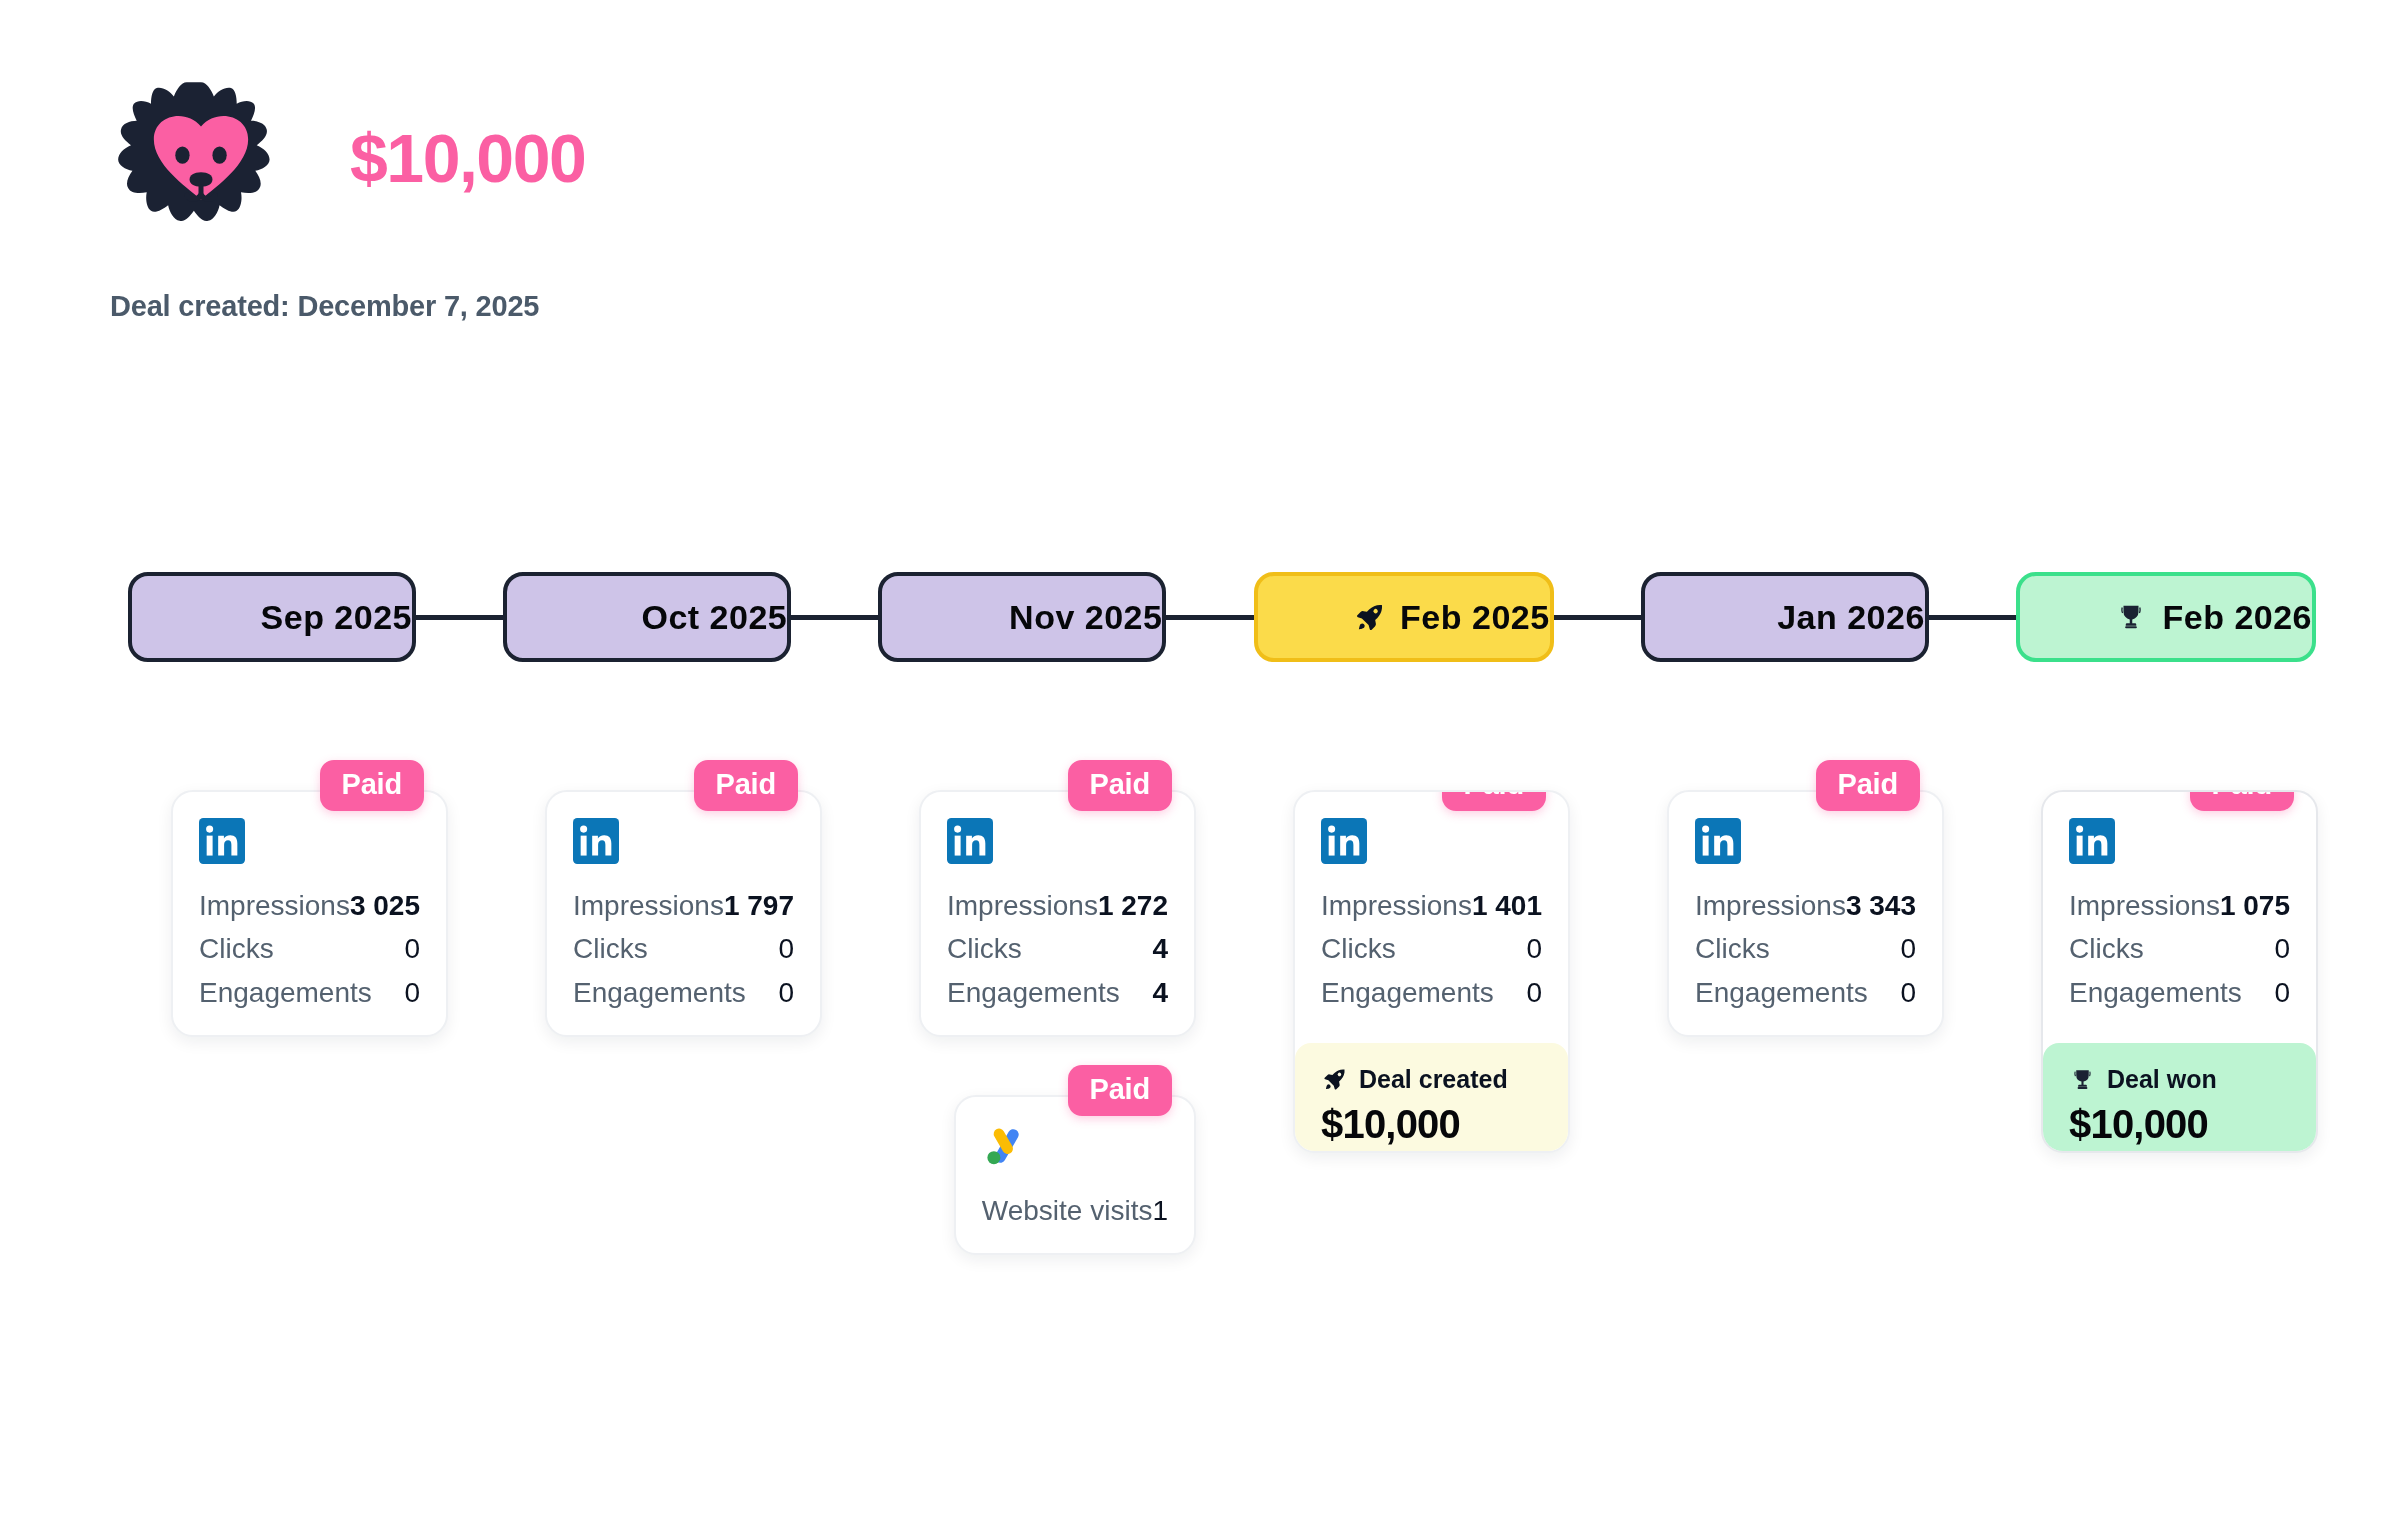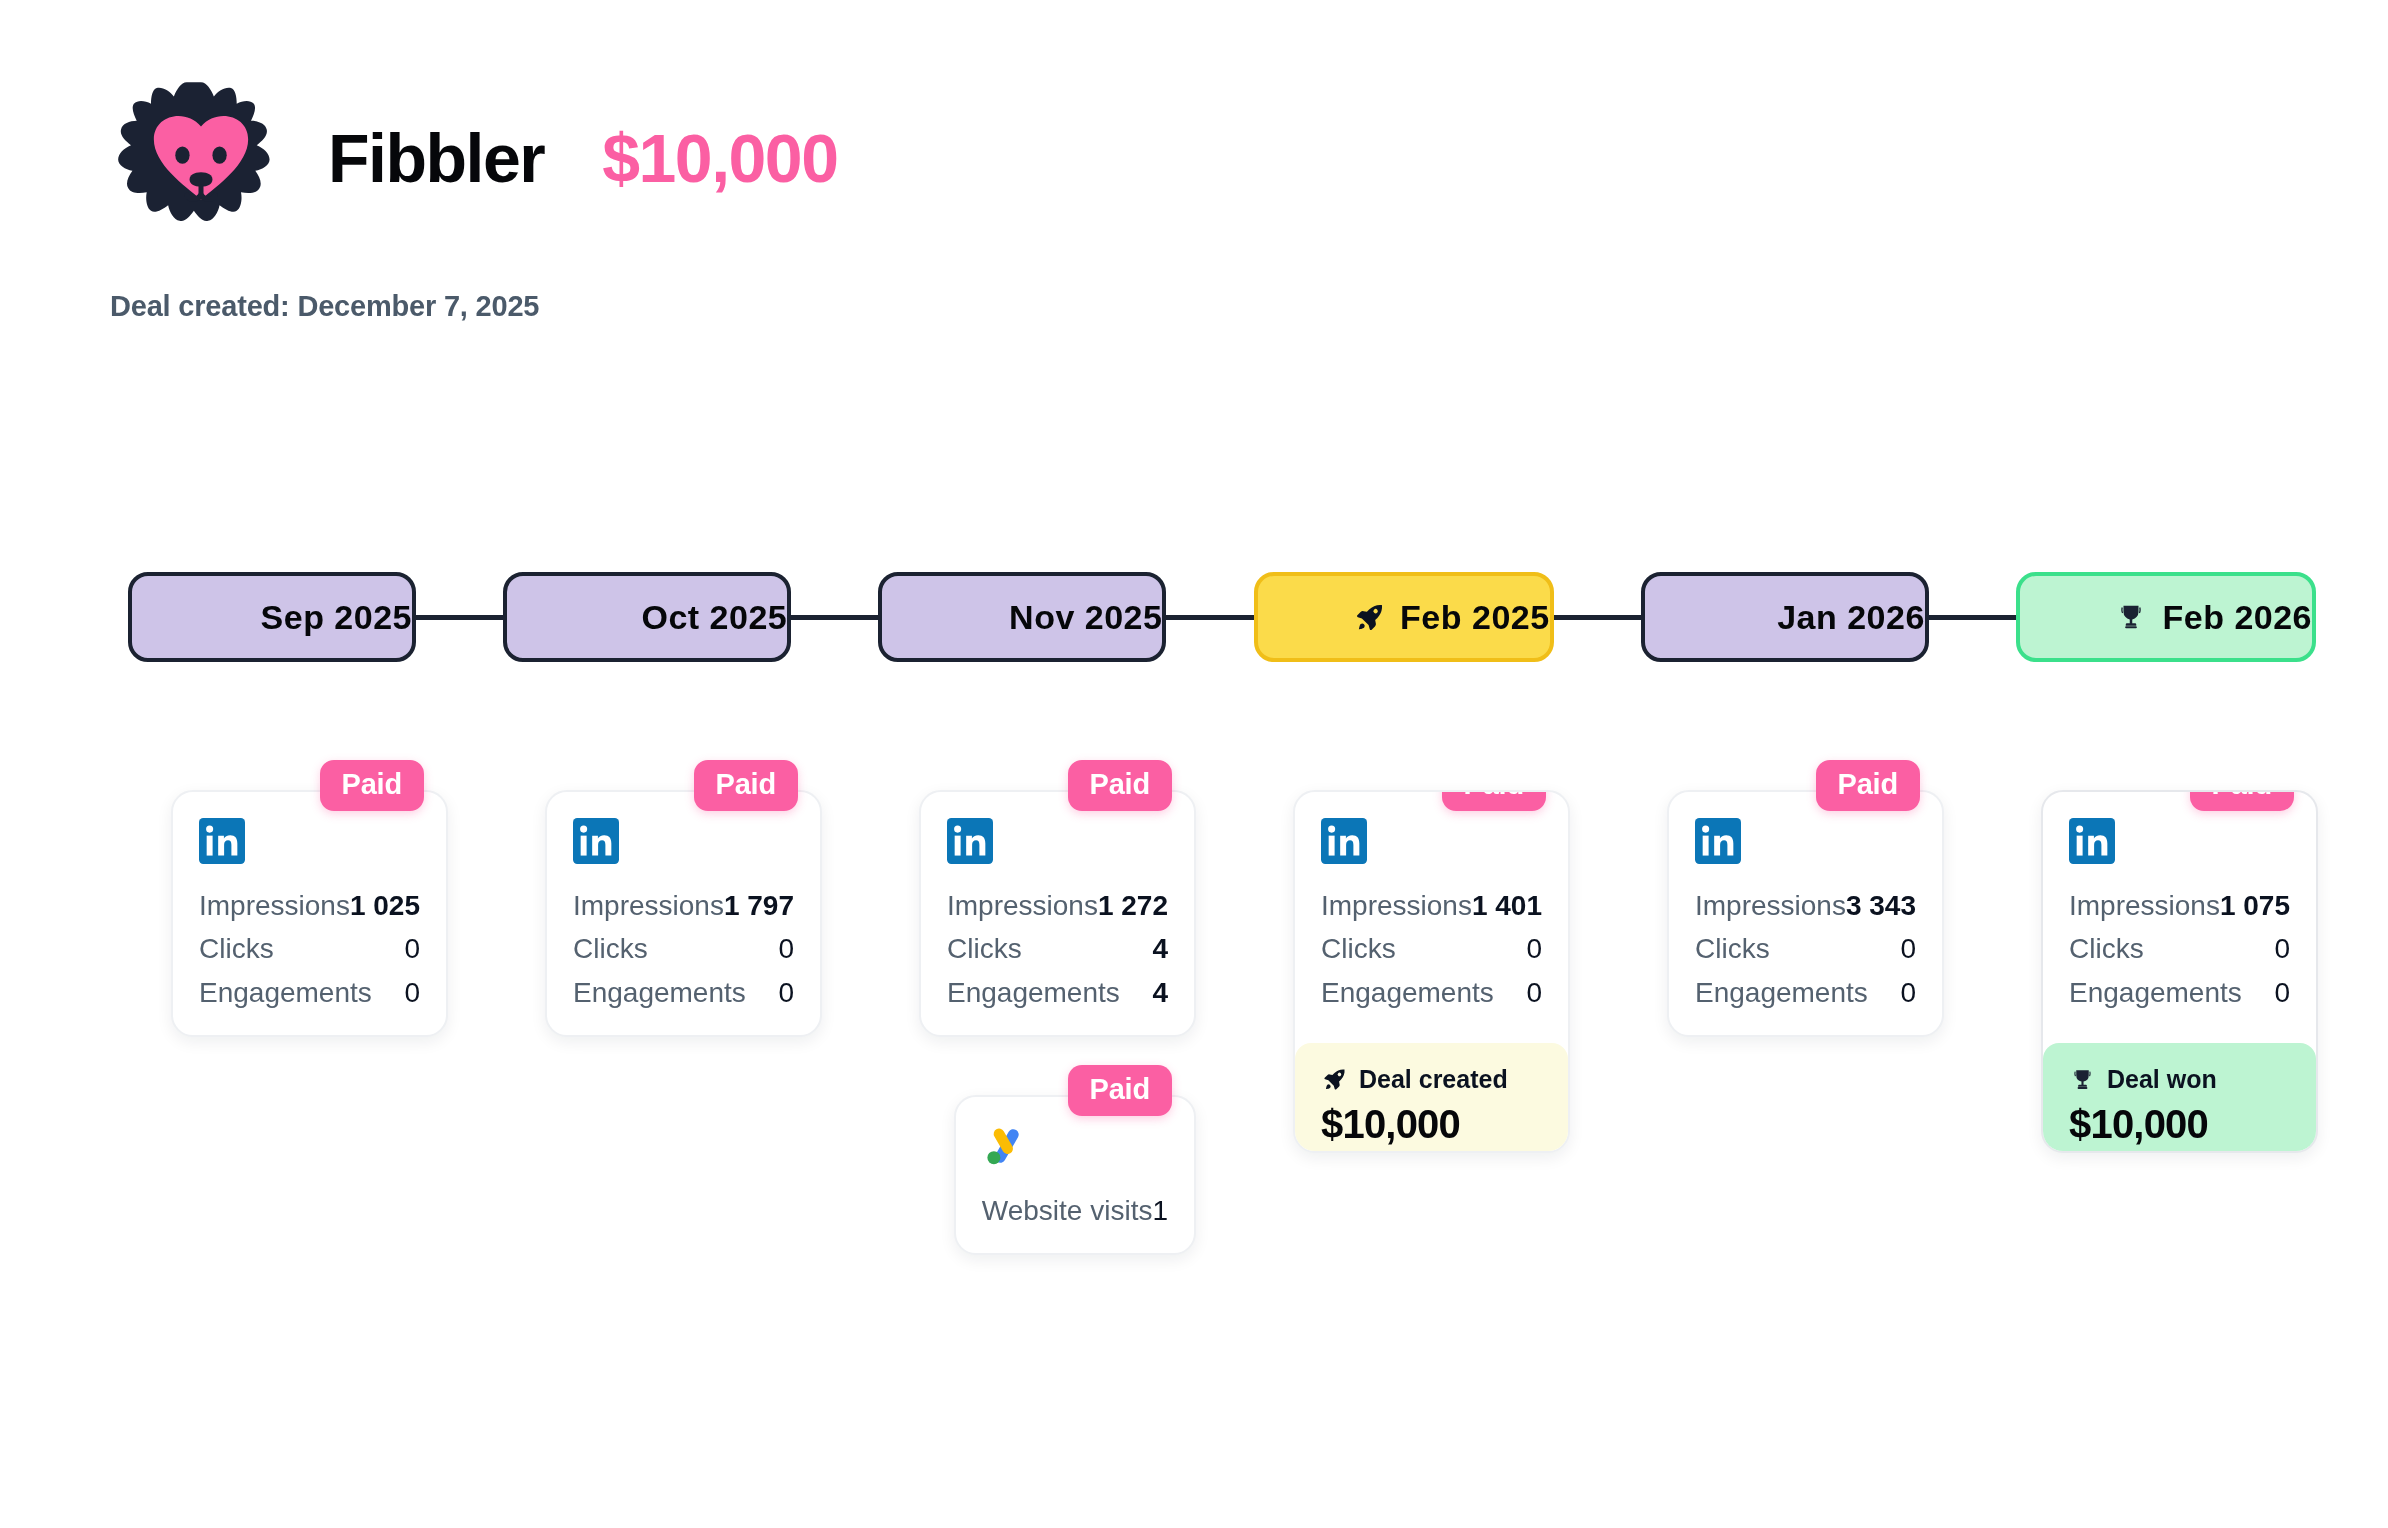--- a/index.html
+++ b/index.html
@@ -221,21 +221,20 @@
     <span class="logo">
       <svg viewBox="0 0 120 112" width="182" height="160" xmlns="http://www.w3.org/2000/svg">
         <path fill="#1B2233" d="M60 3c4 0 7 5 9 10 3-4 8-7 12-6 3 1 4 6 4 11 4-2 9-3 12 0 2 3 0 8-2 12 5 0 10 2 11 6 1 4-3 8-7 11 5 2 9 6 9 10 0 4-5 7-10 8 3 4 5 9 3 12-2 4-8 4-13 3 1 5 0 11-3 13-3 2-8-1-12-4-1 5-4 10-8 11-4 1-7-3-10-7-3 4-6 8-10 7-4-1-7-6-8-11-4 3-9 6-12 4-3-2-4-8-3-13-5 1-11 1-13-3-2-3 0-8 3-12-5-1-10-4-10-8 0-4 4-8 9-10-4-3-8-7-7-11 1-4 6-6 11-6-2-4-4-9-2-12 3-3 8-2 12 0 0-5 1-10 4-11 4-1 9 2 12 6 2-5 5-10 9-10z"></path>
         <path fill="#FB5FA3" d="M60 34c11-13 33-8 33 9 0 17-21 32-33 42C48 75 27 60 27 43c0-17 22-22 33-9z"></path>
         <ellipse fill="#1B2233" cx="47" cy="54" rx="5" ry="6"></ellipse>
         <ellipse fill="#1B2233" cx="73" cy="54" rx="5" ry="6"></ellipse>
         <path fill="#1B2233" d="M60 66c5 0 8 2 8 5s-3 5-8 5-8-2-8-5 3-5 8-5z"></path>
         <path fill="none" stroke="#1B2233" stroke-width="3.5" stroke-linecap="round" d="M60 76v5M60 81c-2 5-8 5-10 1M60 81c2 5 8 5 10 1"></path>
       </svg>
     </span>
-    <span class="deal-name">Fibbler</span>
     <span class="deal-amount">$10,000</span>
   </div>
   <div class="deal-created">Deal created: December 7, 2025</div>
 </div>
 
 <div class="timeline">
 
   <div class="tl-node purple">
     <span>Sep  2025</span>
   </div>
@@ -288,21 +287,21 @@
         <svg viewBox="0 0 24 24" width="46" height="46" xmlns="http://www.w3.org/2000/svg">
           <rect width="24" height="24" rx="2.2" fill="#0B76B7"></rect>
           <rect x="4" y="9.2" width="3.1" height="10.4" fill="#fff"></rect>
           <circle cx="5.55" cy="5.8" r="1.85" fill="#fff"></circle>
           <path fill="#fff" d="M10 9.2h3v1.5c.5-.95 1.7-1.75 3.3-1.75 2.5 0 3.7 1.5 3.7 4.3v6.35h-3.1v-5.7c0-1.45-.55-2.25-1.75-2.25-1.25 0-2.05.85-2.05 2.25v5.7H10V9.2z"></path>
         </svg>
       </span>
       <div class="metrics">
         <div class="metric-row">
           <span class="metric-label">Impressions</span>
-          <span class="metric-value">1 025</span>
+          <span class="metric-value">3 025</span>
         </div>
         <div class="metric-row">
           <span class="metric-label">Clicks</span>
           <span class="metric-value zero">0</span>
         </div>
         <div class="metric-row">
           <span class="metric-label">Engagements</span>
           <span class="metric-value zero">0</span>
         </div>
       </div>

